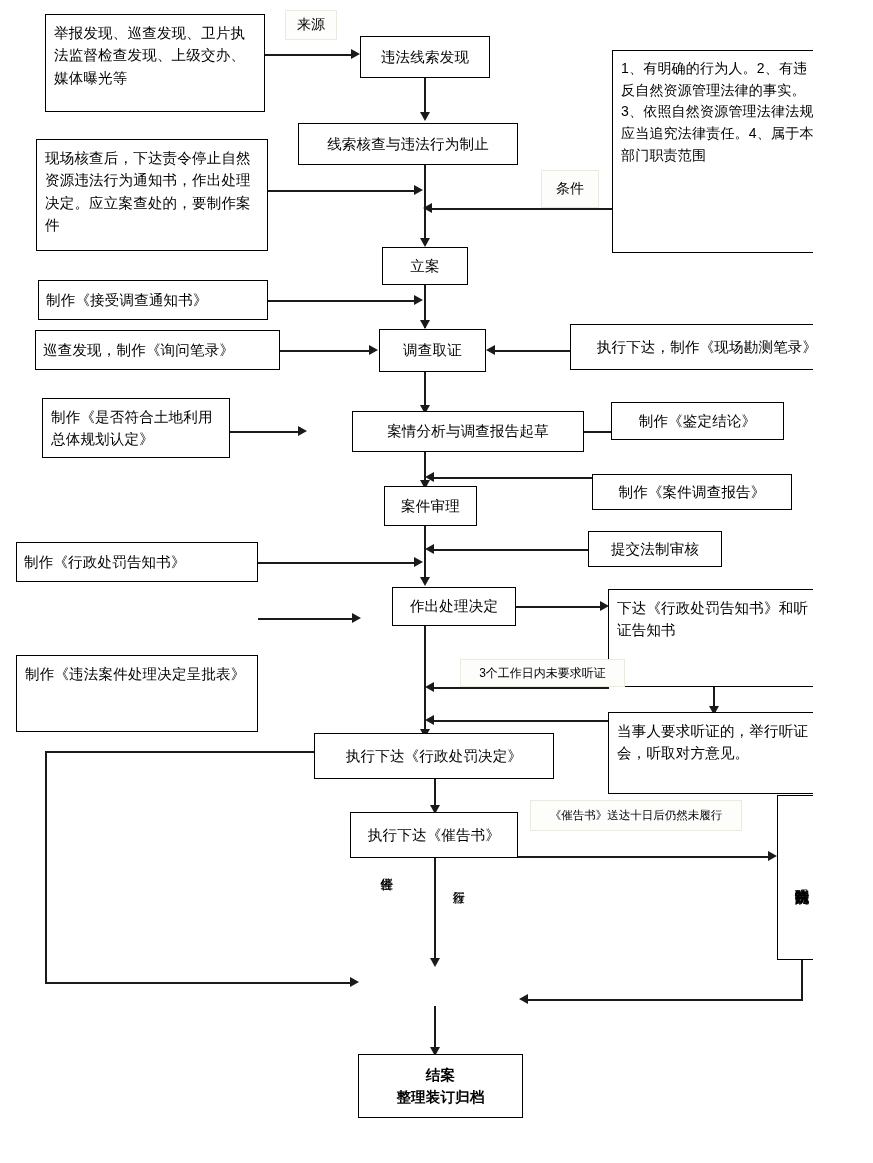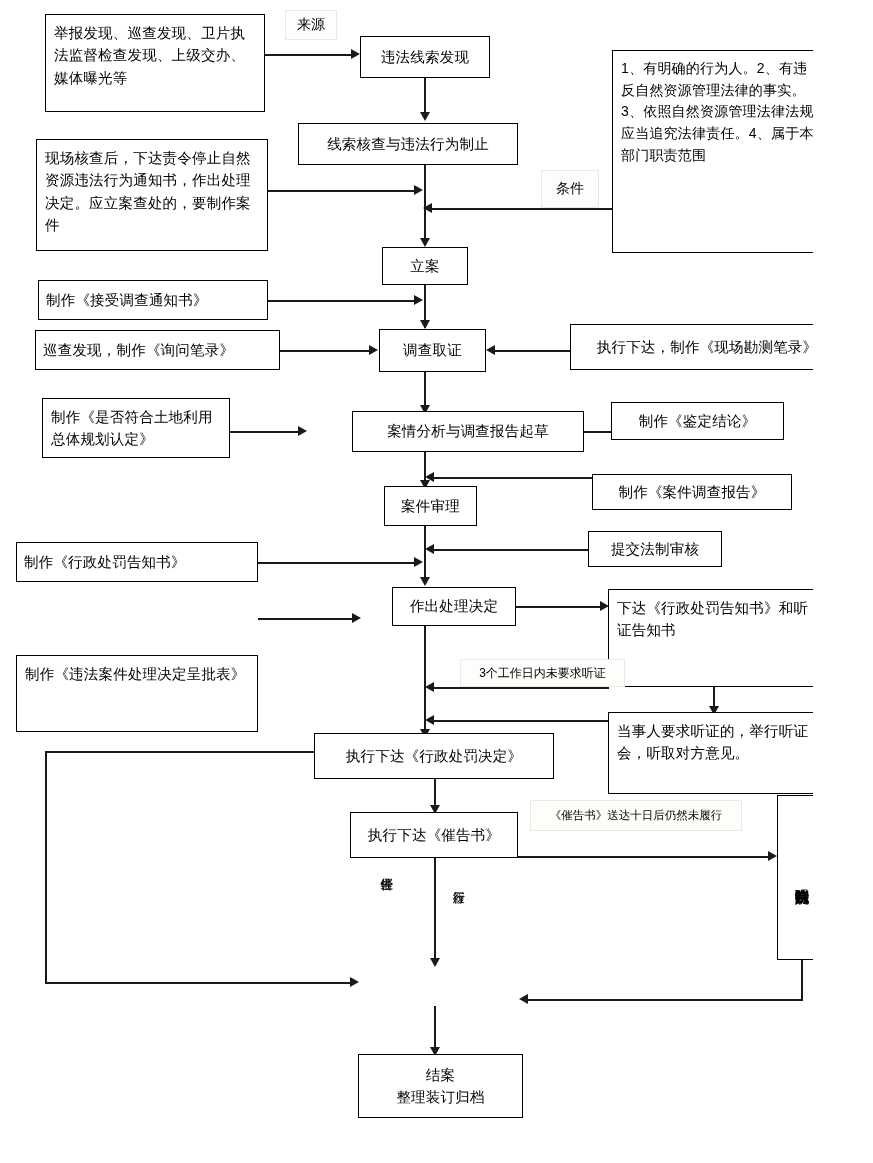--- a/index.html
+++ b/index.html
@@ -226,18 +226,18 @@
   <div class="vlabel" style="left:380px; top:868px;">经催告</div>
   <div class="vlabel" style="left:452px; top:882px;">履行</div>
 
   <div class="vline" style="left:434px; top:858px; height:107px;"></div>
   <div class="arrow down" style="left:429.5px; top:958px;"></div>
 
 
   <div class="vline" style="left:434px; top:1006px; height:48px;"></div>
   <div class="arrow down" style="left:429.5px; top:1047px;"></div>
 
-  <div class="box center" style="left:358px; top:1054px; width:165px; height:64px; flex-direction:column;">
+  <div class="box center" style="left:358px; top:1054px; width:165px; height:64px; flex-direction:column;font-weight:bold;">
     <span>结案</span>
     <span>整理装订归档</span>
   </div>
 
 </div>
 
 </body></html>

